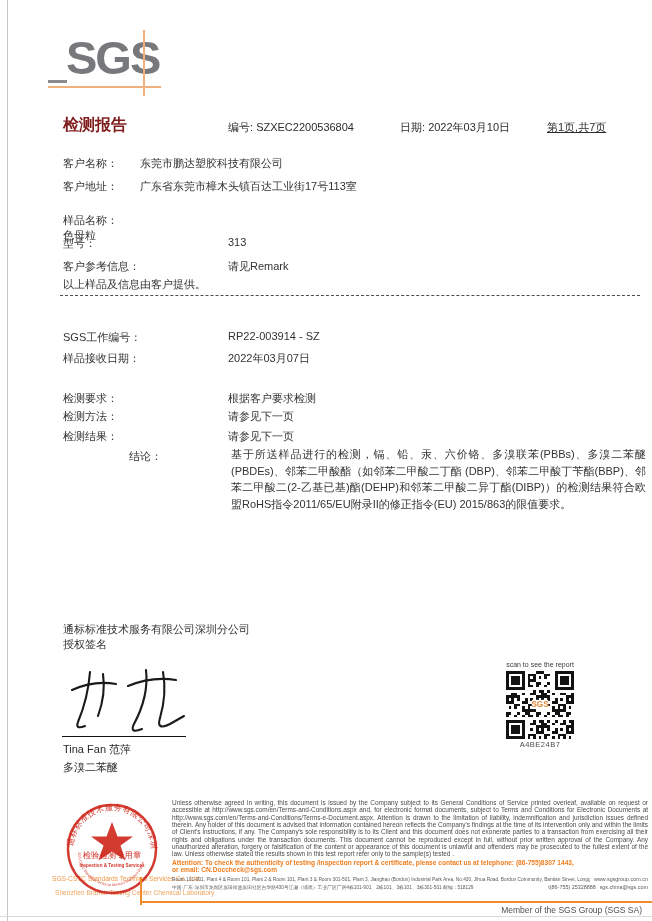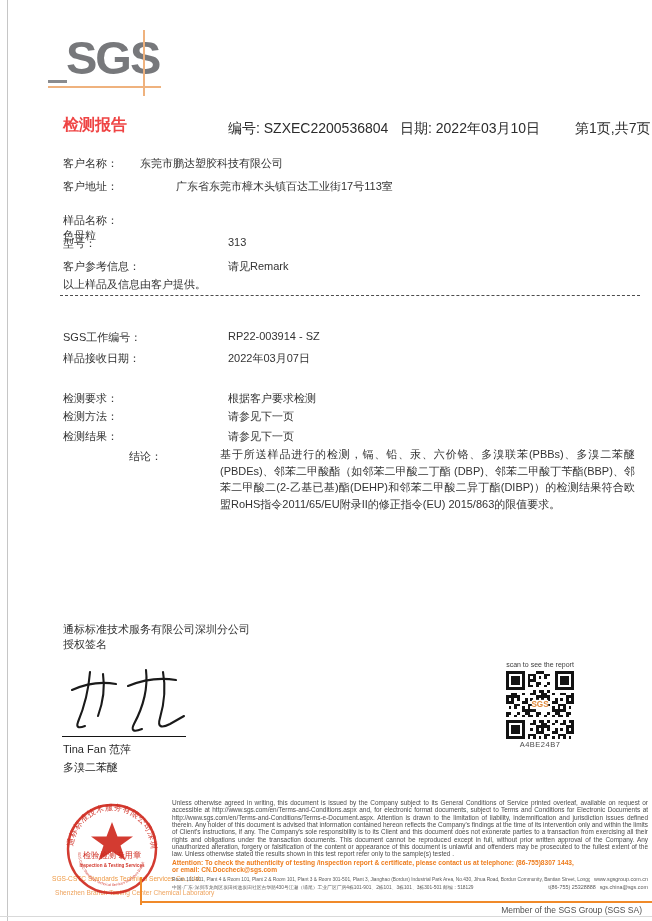--- a/index.html
+++ b/index.html
@@ -7,31 +7,31 @@
   .edge-left{position:absolute;left:7px;top:0;width:1px;height:921px;background:#c6c6c6;}
   .edge-bottom{position:absolute;left:0;top:916px;width:652px;height:1px;background:#d9d9d9;}
 
   
   .logo-text{position:absolute;left:66px;top:30px;font-size:47px;font-weight:bold;letter-spacing:-2px;color:#77787b;font-family:"Liberation Sans",sans-serif;}
   .logo-hline{position:absolute;left:48px;top:86px;width:113px;height:2px;background:#eFB27E;}
   .logo-vline{position:absolute;left:143px;top:30px;width:2px;height:66px;background:#eFB27E;}
   .logo-dash{position:absolute;left:48px;top:80px;width:19px;height:3px;background:#8a8b8e;}
 
   
-  .title{position:absolute;left:63px;top:115px;font-size:16px;font-weight:bold;color:#ef4444;}
-  .hmeta{position:absolute;top:120px;font-size:14px;color:#2c2c2c;white-space:nowrap;}
+  .title{position:absolute;left:63px;top:115px;font-size:16px;font-weight:bold;color:#7f1d1d;}
+  .hmeta{position:absolute;top:120px;font-size:11px;color:#2c2c2c;white-space:nowrap;}
 
   .row{position:absolute;left:63px;font-size:11px;color:#333;display:flex;white-space:nowrap;}
   .row .lbl{display:inline-block;}
   .w77{width:77px;}
   .w165{width:165px;}
   .note{position:absolute;left:63px;font-size:11px;color:#333;}
   .dashline{position:absolute;left:60px;top:295px;width:580px;border-top:1.5px dashed #4d4d4d;}
 
-  .concl{position:absolute;left:220px;top:446px;width:415px;font-size:11px;line-height:16.5px;color:#333;text-align:justify;}
+  .concl{position:absolute;left:231px;top:446px;width:415px;font-size:11px;line-height:16.5px;color:#333;text-align:justify;}
 
   
   .sig-company{position:absolute;left:63px;top:622px;font-size:11px;color:#333;}
   .sig-auth{position:absolute;left:63px;top:637px;font-size:11px;color:#333;}
   .sig-line{position:absolute;left:62px;top:736px;width:124px;border-top:1.6px solid #141414;}
   .sig-name{position:absolute;left:63px;top:742px;font-size:11px;color:#2a2a2a;}
   .sig-title{position:absolute;left:63px;top:760px;font-size:11px;color:#2a2a2a;}
 
   
   .qr-caption{position:absolute;left:495px;top:661px;width:90px;text-align:center;font-size:7px;color:#3c3c3c;}
@@ -67,27 +67,27 @@
 
   <div class="title">检测报告</div>
   <div class="hmeta" style="left:228px;">
     <span>编号:</span>
     <span>SZXEC2200536804</span>
   </div>
   <div class="hmeta" style="left:400px;">
     <span>日期:</span>
     <span>2022年03月10日</span>
   </div>
-  <div class="hmeta" style="left:575px;">第1页,共7页</div>
+  <div class="hmeta" style="left:547px;text-decoration:underline;">第1页,共7页</div>
 
   <div class="row" style="top:156px;">
     <span class="lbl w77">客户名称：</span>
     <span>东莞市鹏达塑胶科技有限公司</span>
   </div>
-  <div class="row" style="top:179px;gap:36px;">
+  <div class="row" style="top:179px;">
     <span class="lbl w77">客户地址：</span>
     <span>广东省东莞市樟木头镇百达工业街17号113室</span>
   </div>
   <div class="row" style="top:213px;flex-direction:column;">
     <span class="lbl w165">样品名称：</span>
     <span>色母粒</span>
   </div>
   <div class="row" style="top:236px;">
     <span class="lbl w165">型号：</span>
     <span>313</span>

